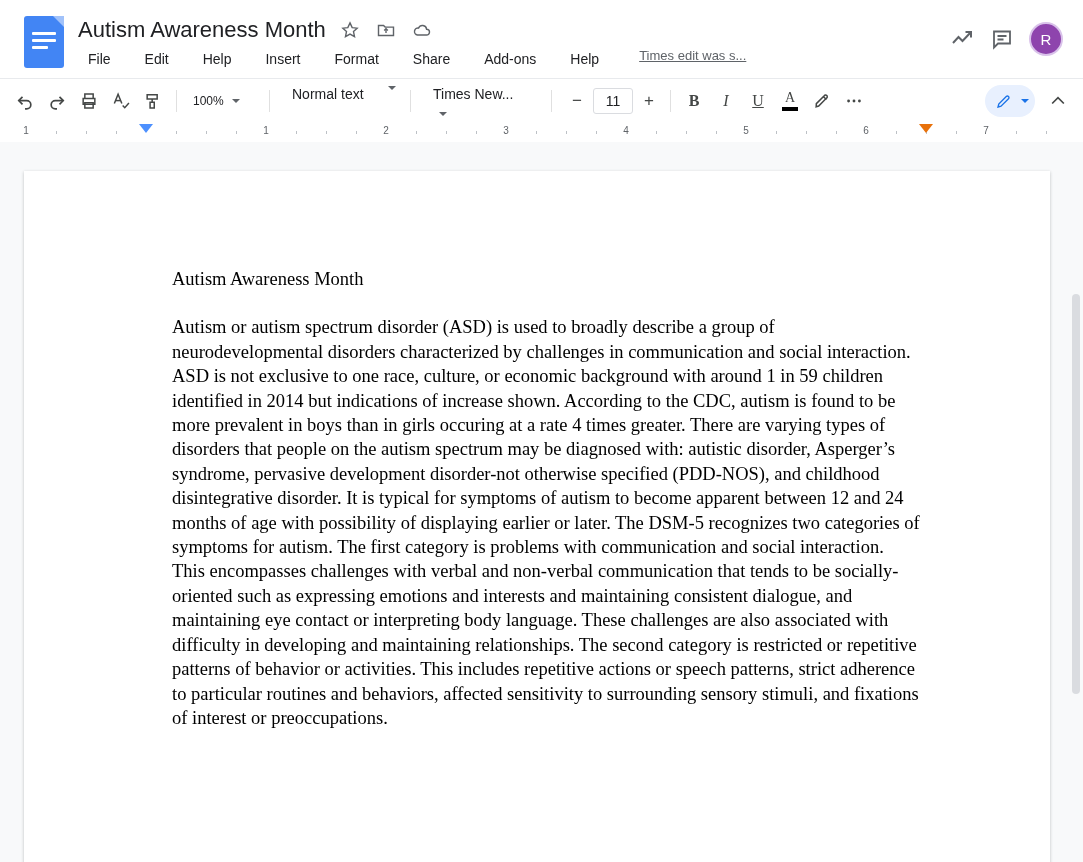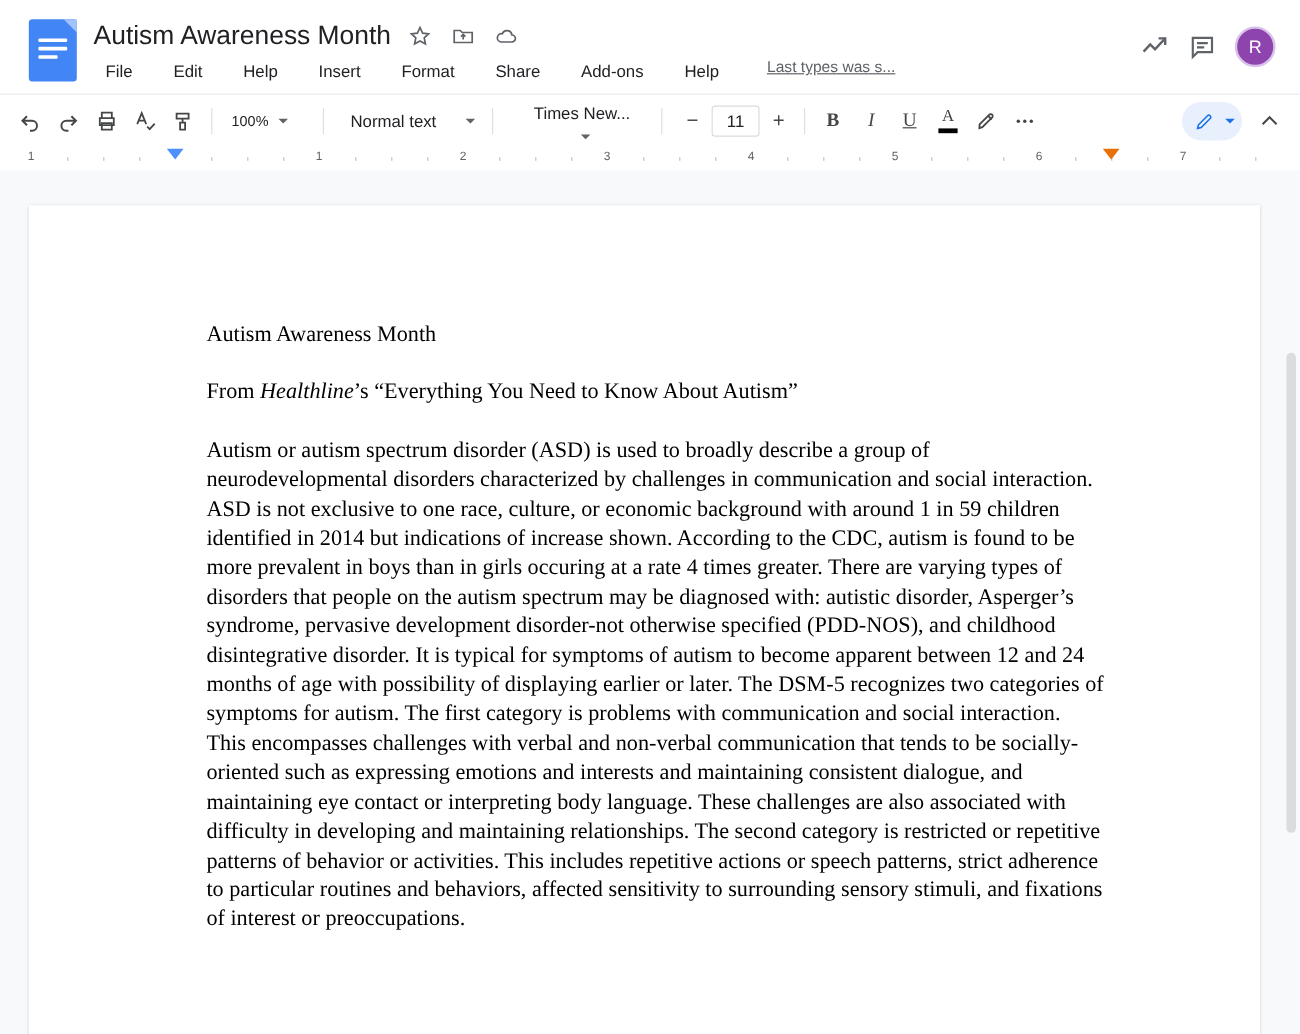--- a/index.html
+++ b/index.html
@@ -177,21 +177,21 @@
   }
   .tb-zoom span { font-size: 12px; color: #202124; }
   .caret {
     width: 0; height: 0;
     border-left: 4px solid transparent;
     border-right: 4px solid transparent;
     border-top: 4px solid #5f6368;
     margin-left: 6px;
   }
   .tb-select {
-    display: flex; align-items: center; justify-content: space-between;
+    display: flex; justify-content: space-between;
     height: 30px;
     padding: 0 6px 0 8px;
     border-radius: 4px;
     cursor: pointer;
     font-size: 14px;
     color: #202124;
     white-space: nowrap;
     overflow: hidden;
   }
   .sel-style { width: 118px; margin-left: 6px; }
@@ -364,21 +364,21 @@
 
     <div class="menubar">
       <div class="menu-item">File</div>
       <div class="menu-item">Edit</div>
       <div class="menu-item">Help</div>
       <div class="menu-item">Insert</div>
       <div class="menu-item">Format</div>
       <div class="menu-item">Share</div>
       <div class="menu-item">Add-ons</div>
       <div class="menu-item">Help</div>
-      <div class="last-edit">Last types was s...</div>
+      <div class="last-edit">Times edit was s...</div>
     </div>
   </div>
 
   <div class="header-right">
     <div class="hicon">
       <svg viewBox="0 0 24 24" fill="none" stroke="currentColor" stroke-width="2">
           <path d="M3 16l5.5-6 4 4L21 5"></path>
           <path d="M15.5 5H21v5.5"></path>
         </svg>
     </div>
@@ -532,21 +532,20 @@
 
     <div class="ruler-indent left" style="left:146px"></div>
     <div class="ruler-indent right" style="left:926px"></div>
   </div>
 </div>
 
 <div class="doc-area">
   <div class="page-sheet">
     <div class="doc-body">
       <p class="tight">Autism Awareness Month</p>
-      <p class="tight"><span>From </span><em>Healthline</em><span>’s “Everything You Need to Know About Autism”</span></p>
       <p>Autism or autism spectrum disorder (ASD) is used to broadly describe a group of neurodevelopmental disorders characterized by challenges in communication and social interaction. ASD is not exclusive to one race, culture, or economic background with around 1 in 59 children identified in 2014 but indications of increase shown. According to the CDC, autism is found to be more prevalent in boys than in girls occuring at a rate 4 times greater. There are varying types of disorders that people on the autism spectrum may be diagnosed with: autistic disorder, Asperger’s syndrome, pervasive development disorder-not otherwise specified (PDD-NOS), and childhood disintegrative disorder. It is typical for symptoms of autism to become apparent between 12 and 24 months of age with possibility of displaying earlier or later. The DSM-5 recognizes two categories of symptoms for autism. The first category is problems with communication and social interaction. This encompasses challenges with verbal and non-verbal communication that tends to be socially-oriented such as expressing emotions and interests and maintaining consistent dialogue, and maintaining eye contact or interpreting body language. These challenges are also associated with difficulty in developing and maintaining relationships. The second category is restricted or repetitive patterns of behavior or activities. This includes repetitive actions or speech patterns, strict adherence to particular routines and behaviors, affected sensitivity to surrounding sensory stimuli, and fixations of interest or preoccupations.</p>
     </div>
   </div>
 
   <div class="scrollbar">
     <div class="scroll-thumb"></div>
   </div>
 </div>
 
 </body></html>

